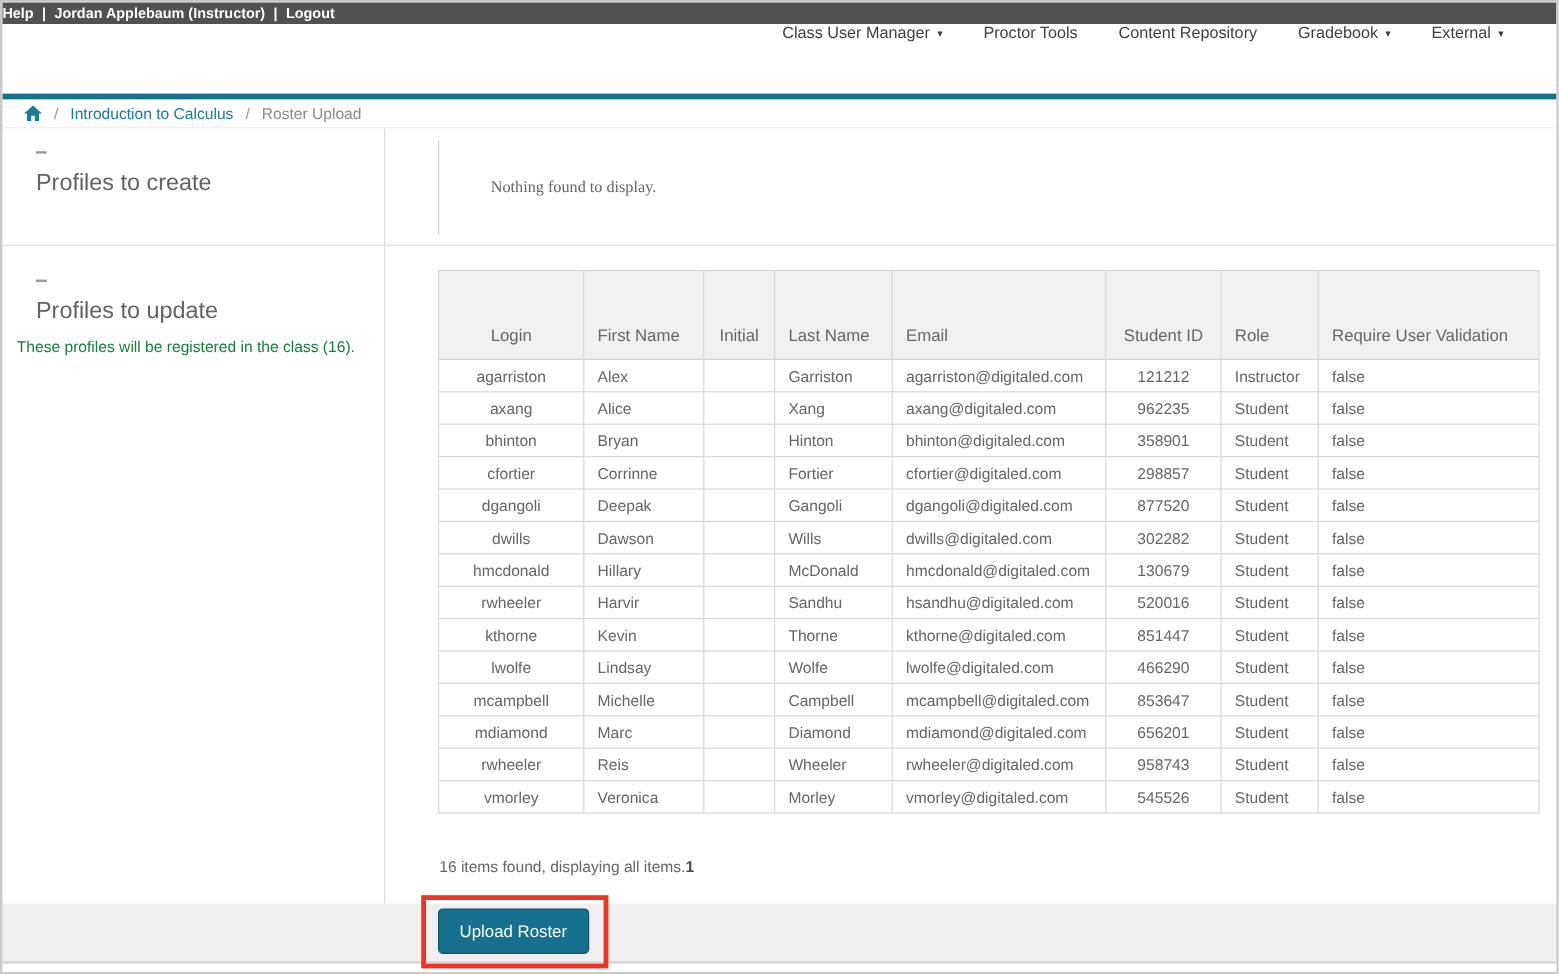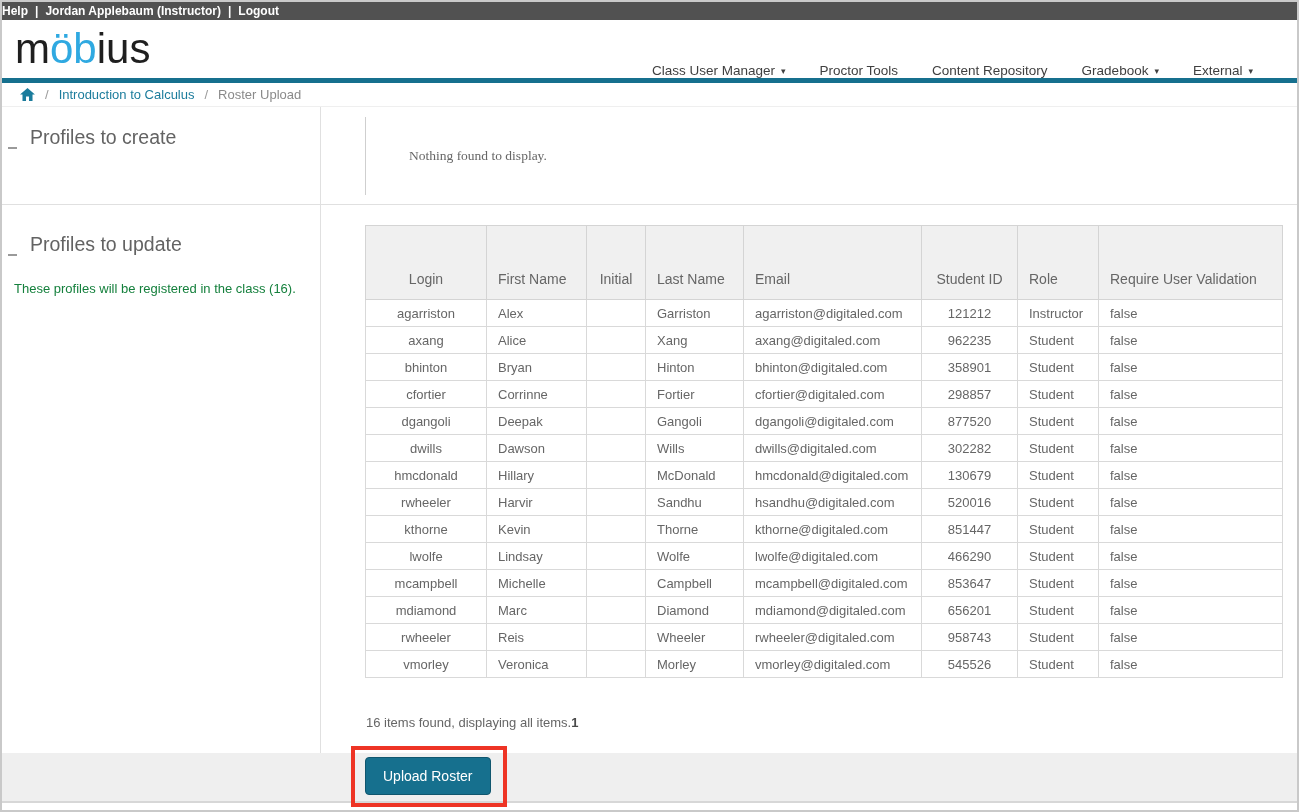--- a/index.html
+++ b/index.html
@@ -18,37 +18,37 @@
   .topbar{position:absolute;top:2px;left:2px;right:2px;height:18px;background:var(--topbar-bg);
     display:flex;justify-content:flex-start;align-items:center;gap:7px;padding-right:36px;
     font-size:12px;font-weight:700;color:#fff;}
   .topbar a{color:#fff;text-decoration:none;cursor:pointer;}
   .topbar .sep{color:#fff;}
 
   
   .header{position:absolute;top:20px;left:2px;right:2px;height:58px;background:#fff;}
   .logo{position:absolute;left:13px;top:2px;font-size:42px;line-height:54px;color:#1f1f1f;letter-spacing:0;cursor:pointer;}
   .logo .blue{color:var(--logo-blue);}
-  .nav{position:absolute;right:44px;top:0;height:100%;display:flex;align-items:flex-end;gap:34px;
+  .nav{position:absolute;right:44px;top:0;height:100%;display:flex;align-items:flex-start;gap:34px;
     font-size:13.5px;color:#3f3f3f;}
   .nav-item{display:flex;align-items:center;gap:6px;cursor:pointer;white-space:nowrap;}
   .caret{font-size:9px;color:#3f3f3f;line-height:1;padding-top:2px;}
 
   .teal-bar{position:absolute;top:78px;left:2px;right:2px;height:5px;background:var(--accent-teal);}
 
   
   .breadcrumb{position:absolute;top:83px;left:2px;right:2px;height:24px;display:flex;align-items:center;
     gap:10px;padding-left:18px;font-size:13px;border-bottom:1px solid #efefef;background:#fff;}
   .bc-home{color:var(--link-teal);display:flex;align-items:center;cursor:pointer;}
   .bc-sep{color:#9a9a9a;}
   .bc-link{color:var(--link-teal);text-decoration:none;cursor:pointer;}
   .bc-current{color:#8a8a8a;}
 
   
-  .section-head{position:absolute;left:8px;display:flex;align-items:flex-end;gap:13px;cursor:pointer;}
+  .section-head{position:absolute;left:30px;display:flex;align-items:flex-start;gap:13px;cursor:pointer;flex-direction:column;}
   .section-head .dash{display:inline-block;width:9px;height:2px;background:#9a9a9a;}
   .section-title{font-size:19.5px;color:#636363;}
   .sec-create{top:126px;}
   .sec-update{top:233px;}
   .section-desc{position:absolute;left:14px;top:281px;font-size:13px;color:#15803d;white-space:nowrap;}
   .v-divider{position:absolute;left:320px;top:107px;width:1px;height:646px;background:#e0e0e0;}
   .h-divider{position:absolute;left:2px;right:2px;top:204px;height:1px;background:#e0e0e0;}
 
   
   .empty-panel{position:absolute;left:365px;top:117px;height:78px;border-left:1px solid #cfcfcf;
@@ -83,23 +83,20 @@
 
   <div class="topbar">
     <a>Help</a>
     <span class="sep">|</span>
     <span>Jordan Applebaum (Instructor)</span>
     <span class="sep">|</span>
     <a>Logout</a>
   </div>
 
   <div class="header">
-    <div class="logo">
-      <span>m</span><span class="blue">öb</span><span>ius</span>
-    </div>
     <nav class="nav">
       <div class="nav-item">
         <span>Class User Manager</span>
         <span class="caret">▾</span>
       </div>
       <div class="nav-item">
         <span>Proctor Tools</span>
       </div>
       <div class="nav-item">
         <span>Content Repository</span>

